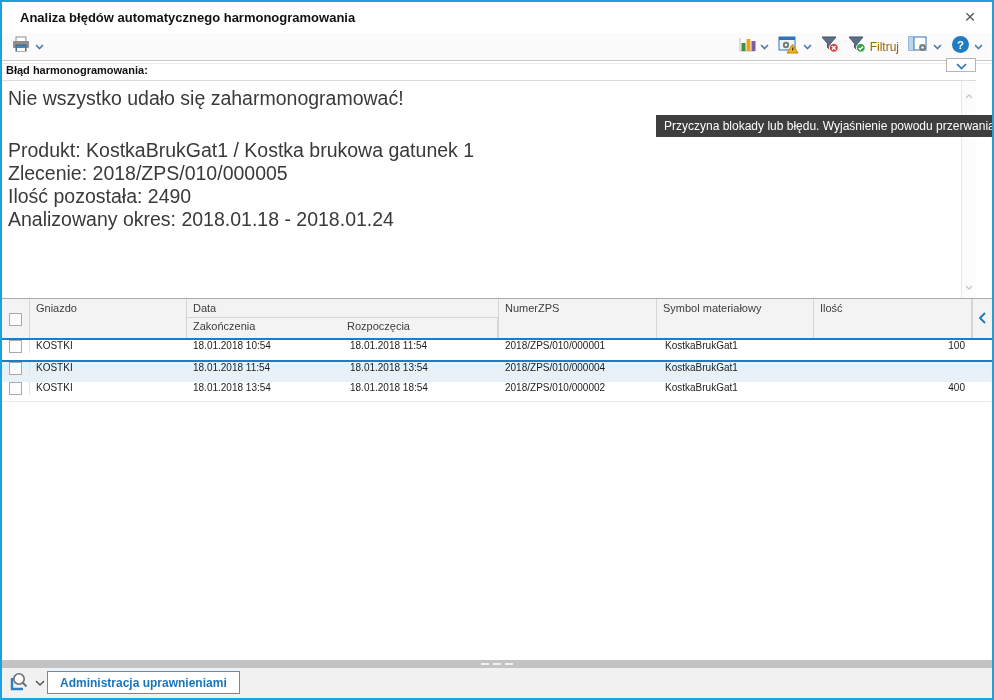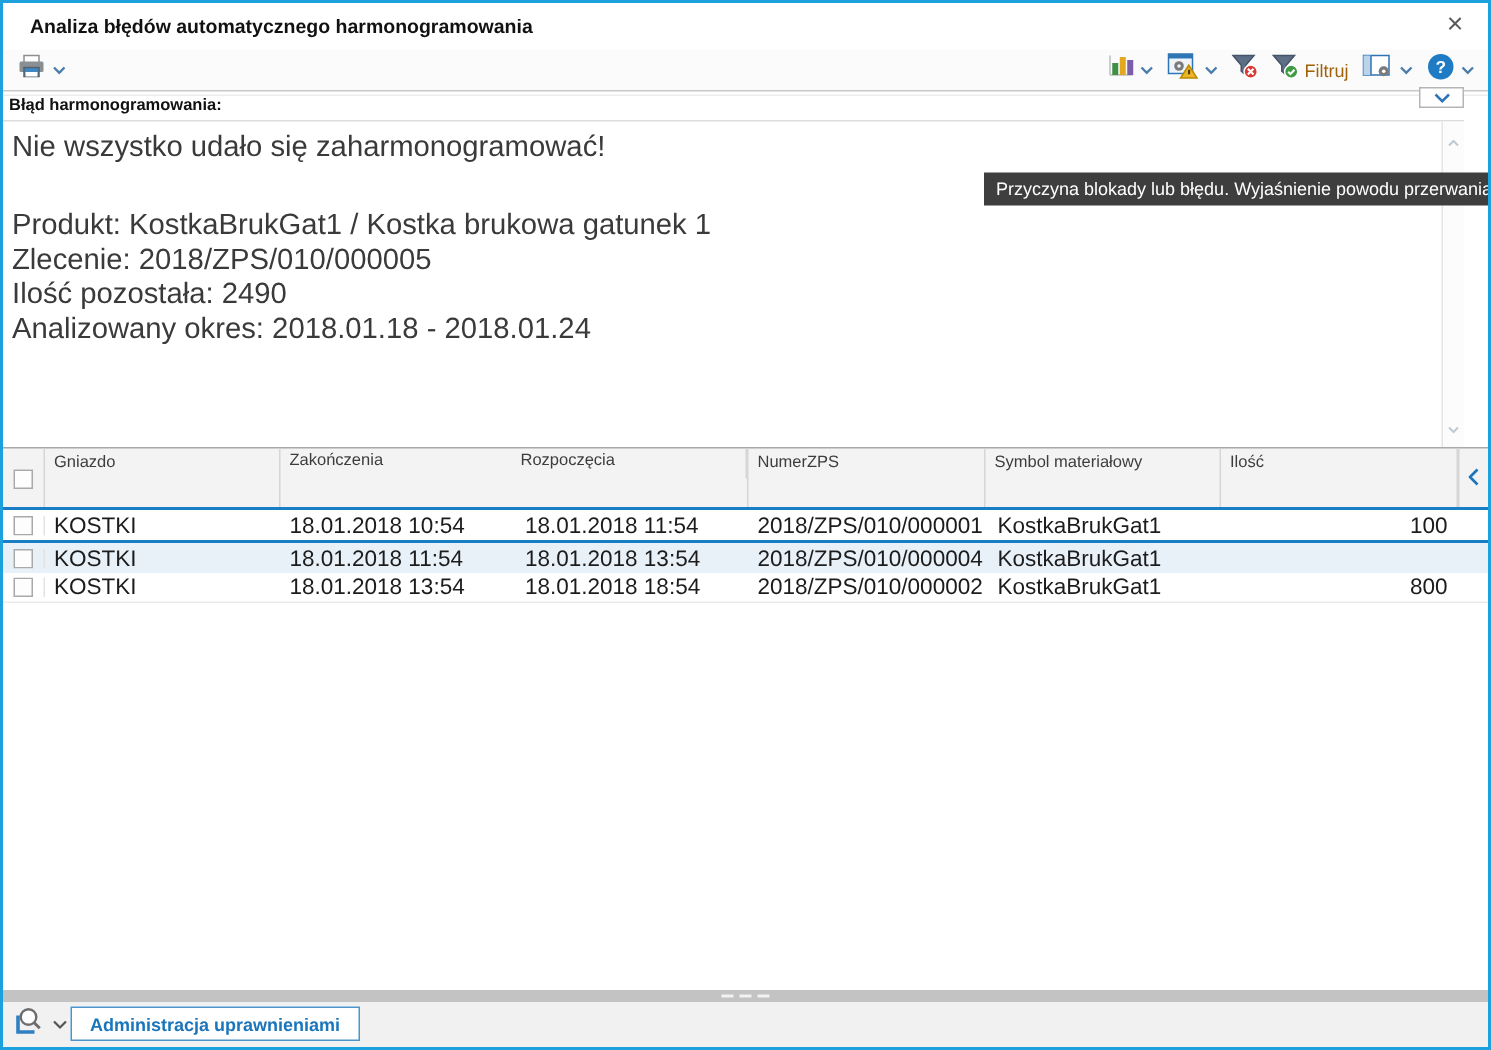--- a/index.html
+++ b/index.html
@@ -56,21 +56,21 @@
   #h-rozp { width:157px; border-right:1px solid #d6d6d6; }
   #h-zak { flex:1; }
   #h-numer { left:497px; width:158px; }
   #h-symbol { left:655px; width:157px; }
   #h-ilosc { left:812px; width:158px; }
   #h-chev { left:970px; width:20px; border-right:none; border-left:1px solid #d6d6d6;
     display:flex; align-items:center; justify-content:center; }
   .checkbox { width:13px; height:13px; background:#fdfdfd; border:1px solid #a9a9a9; }
   
   #grid-rows { position:relative; }
-  .row { display:flex; align-items:center; font-size:15px; color:#1c1c1c; background:#fff; }
+  .row { display:flex; align-items:flex-start; font-size:10px; color:#1c1c1c; background:#fff; }
   .row.selected { border-top:2px solid #1a7ec6; border-bottom:2px solid #1a7ec6; height:24px; }
   .row.alt { background:#e9f1f8; height:20px; }
   .row.plain { height:20px; border-bottom:1px solid #ebebeb; }
   .cell { display:flex; align-items:center; padding-left:6px; overflow:hidden; }
   .c-cb { width:28px; justify-content:center; padding-left:0; border-right:1px solid #e3e3e3; }
   .c-gniazdo { width:157px; }
   .c-rozp { width:157px; }
   .c-zak { width:155px; }
   .c-numer { width:158px; }
   .c-symbol { width:157px; padding-left:8px; }
@@ -233,20 +233,23 @@
 
   <div id="grid">
     <div id="grid-header">
       <div class="hcell" id="h-cb">
         <div class="checkbox"></div>
       </div>
       <div class="hcell" id="h-gniazdo">
         <span class="htext">Gniazdo</span>
       </div>
       <div class="hcell" id="h-data">
+        <div class="group-top">
+          <span class="htext">Data</span>
+        </div>
         <div class="group-sub">
           <div class="subcell" id="h-zak">Zakończenia</div>
           <div class="subcell" id="h-rozp">Rozpoczęcia</div>
         </div>
       </div>
       <div class="hcell" id="h-numer">
         <span class="htext">NumerZPS</span>
       </div>
       <div class="hcell" id="h-symbol">
         <span class="htext">Symbol materiałowy</span>
@@ -286,21 +289,21 @@
       </div>
       <div class="row plain">
         <div class="cell c-cb">
             <div class="checkbox"></div>
           </div>
         <div class="cell c-gniazdo">KOSTKI</div>
         <div class="cell c-rozp">18.01.2018 13:54</div>
         <div class="cell c-zak">18.01.2018 18:54</div>
         <div class="cell c-numer">2018/ZPS/010/000002</div>
         <div class="cell c-symbol">KostkaBrukGat1</div>
-        <div class="cell c-ilosc">800</div>
+        <div class="cell c-ilosc">400</div>
       </div>
     </div>
   </div>
 
   <div id="splitter">
     <span class="dash"></span>
     <span class="dash"></span>
     <span class="dash"></span>
   </div>
 

